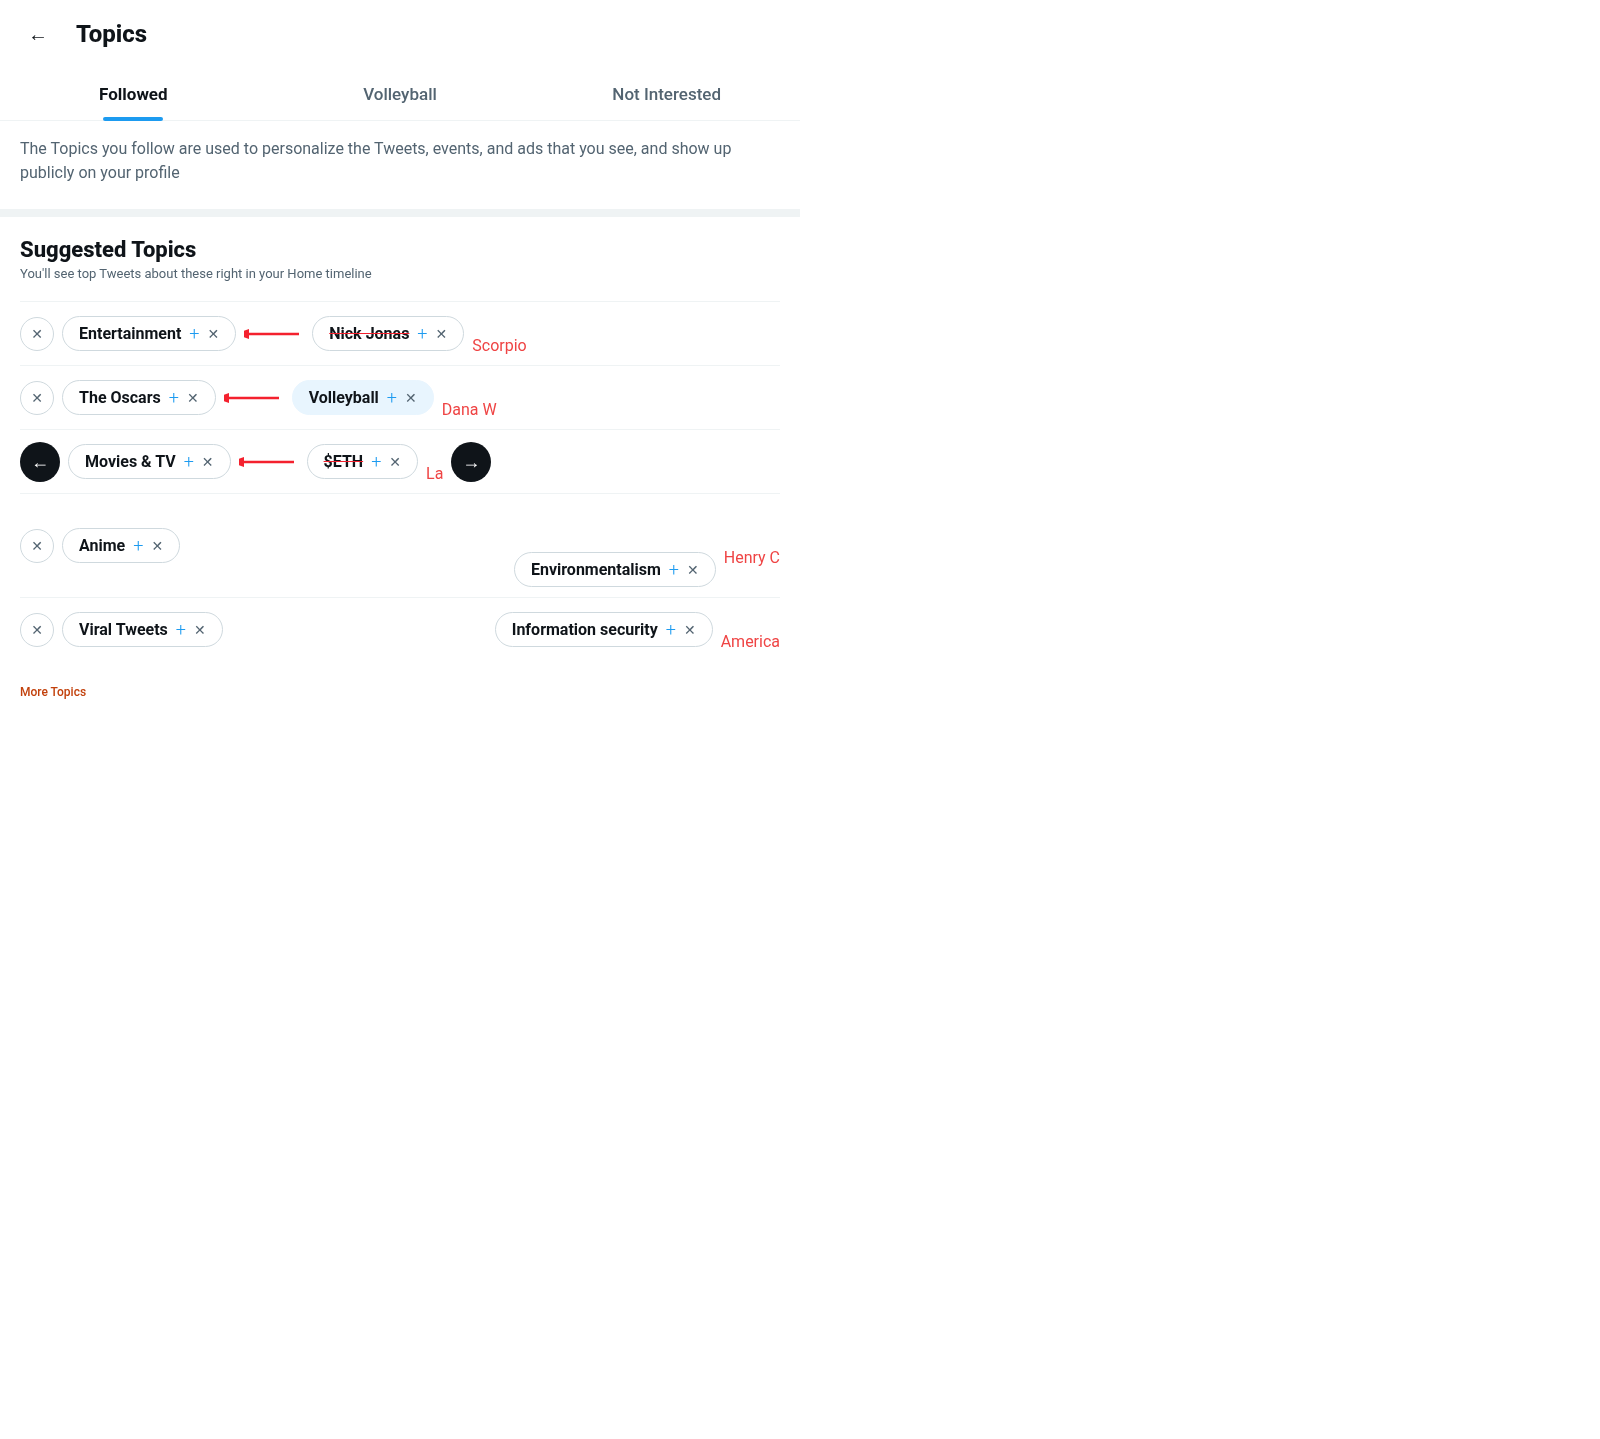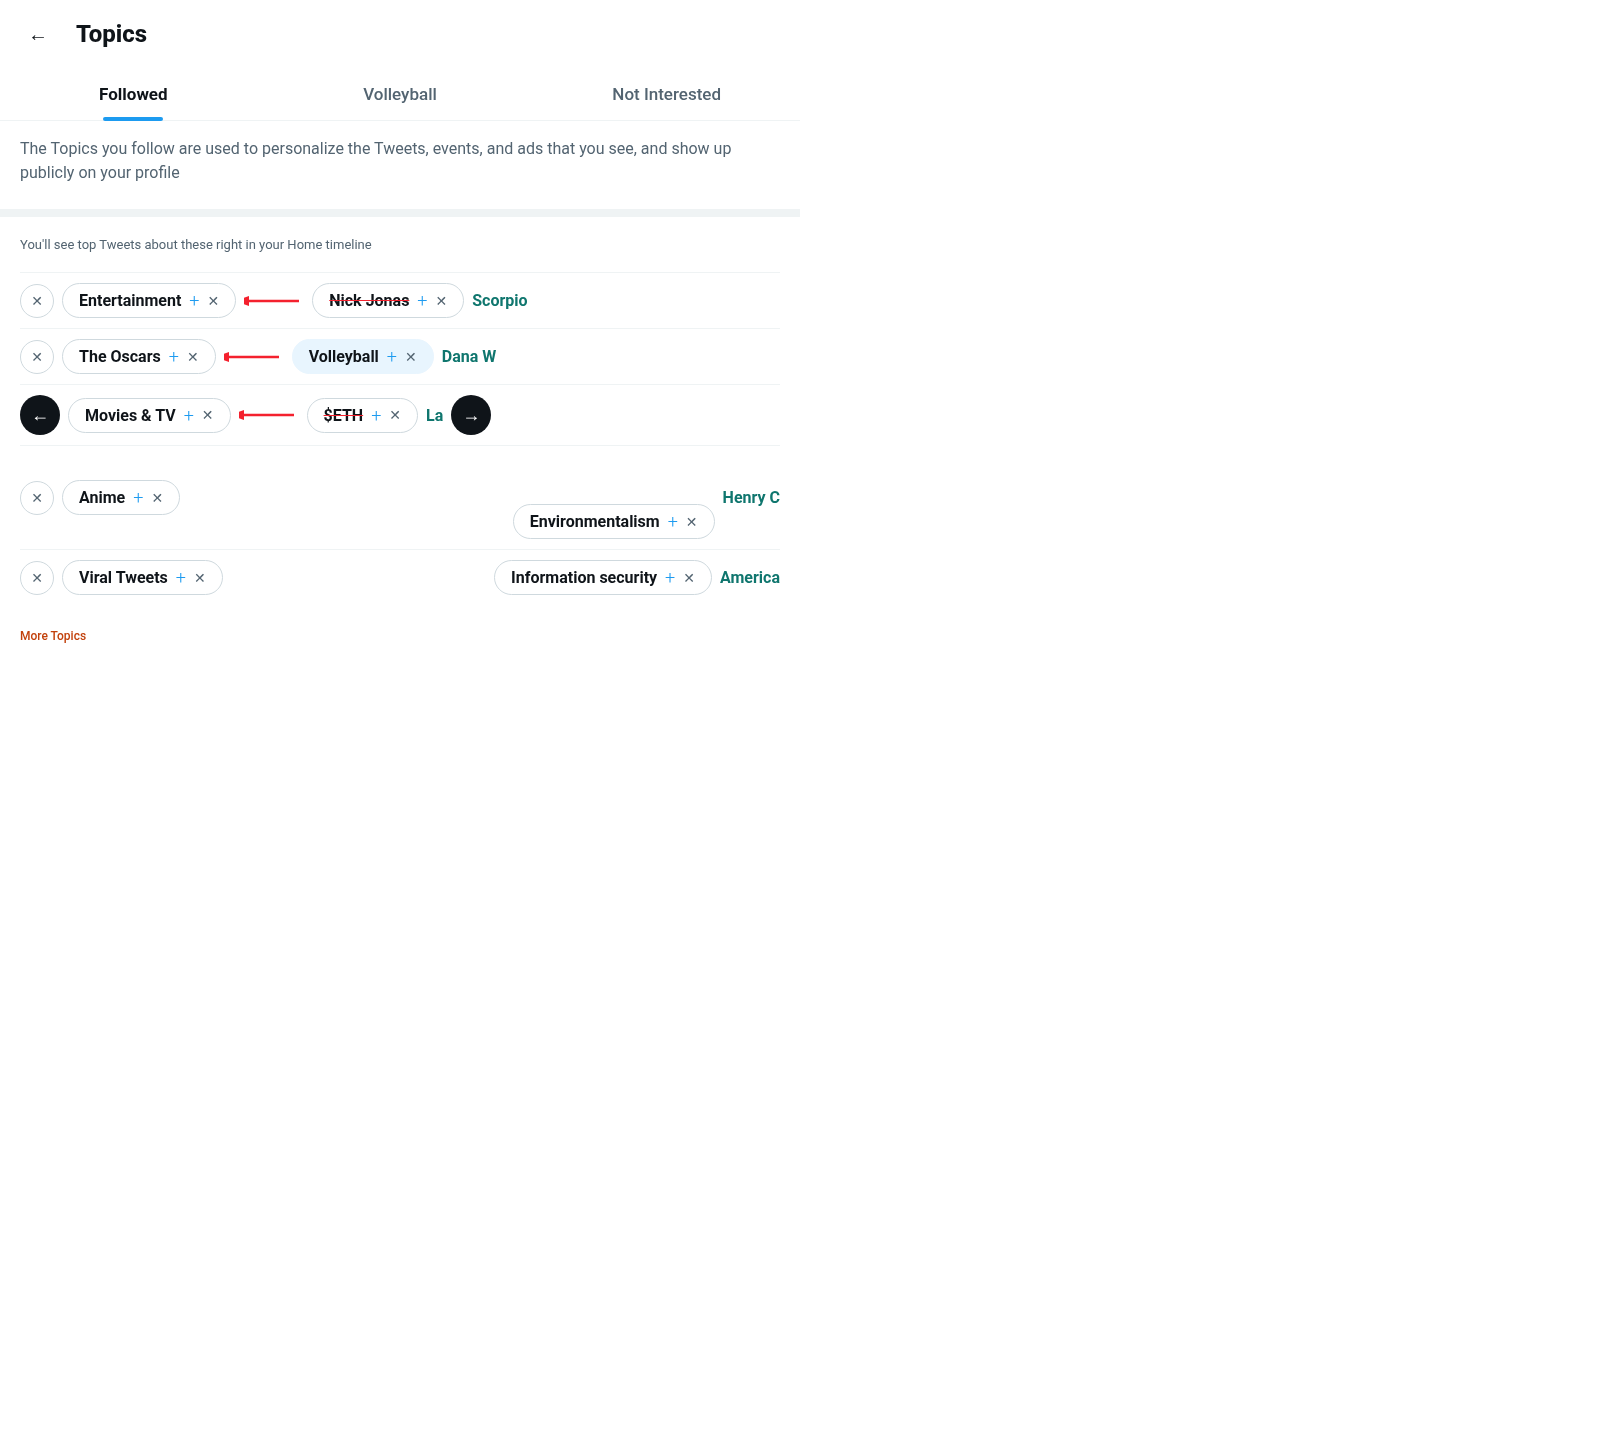--- a/index.html
+++ b/index.html
@@ -176,24 +176,25 @@
       justify-content: center;
       cursor: pointer;
       color: #fff;
       font-size: 18px;
       flex-shrink: 0;
     }
 
     
     .partial-text {
       font-size: 16px;
-      font-weight: 700;
-      color: #0f766e;
+      font-weight: 400;
+      color: #ef4444;
       white-space: nowrap;
       overflow: hidden;
+      margin-top: 24px;
     }
 
     
     .more-topics {
       display: inline-block;
       margin: 24px 20px;
       font-size: 12px;
       font-weight: 500;
       color: #c2410c;
       cursor: pointer;
@@ -223,20 +224,21 @@
   <div class="tab">
     <span>Not Interested</span>
   </div>
 </div>
 
 
 <div class="description">The Topics you follow are used to personalize the Tweets, events, and ads that you see, and show up publicly on your profile</div>
 
 
 <div class="suggested-section">
+  <div class="suggested-title">Suggested Topics</div>
   <div class="suggested-subtitle">You'll see top Tweets about these right in your Home timeline</div>
 
   <div class="topics-grid">
 
     <div class="topics-row">
       <div class="dismiss-circle">
         <span>✕</span>
       </div>
       <div class="topic-pill">
         <span class="topic-pill-label">Entertainment</span>

